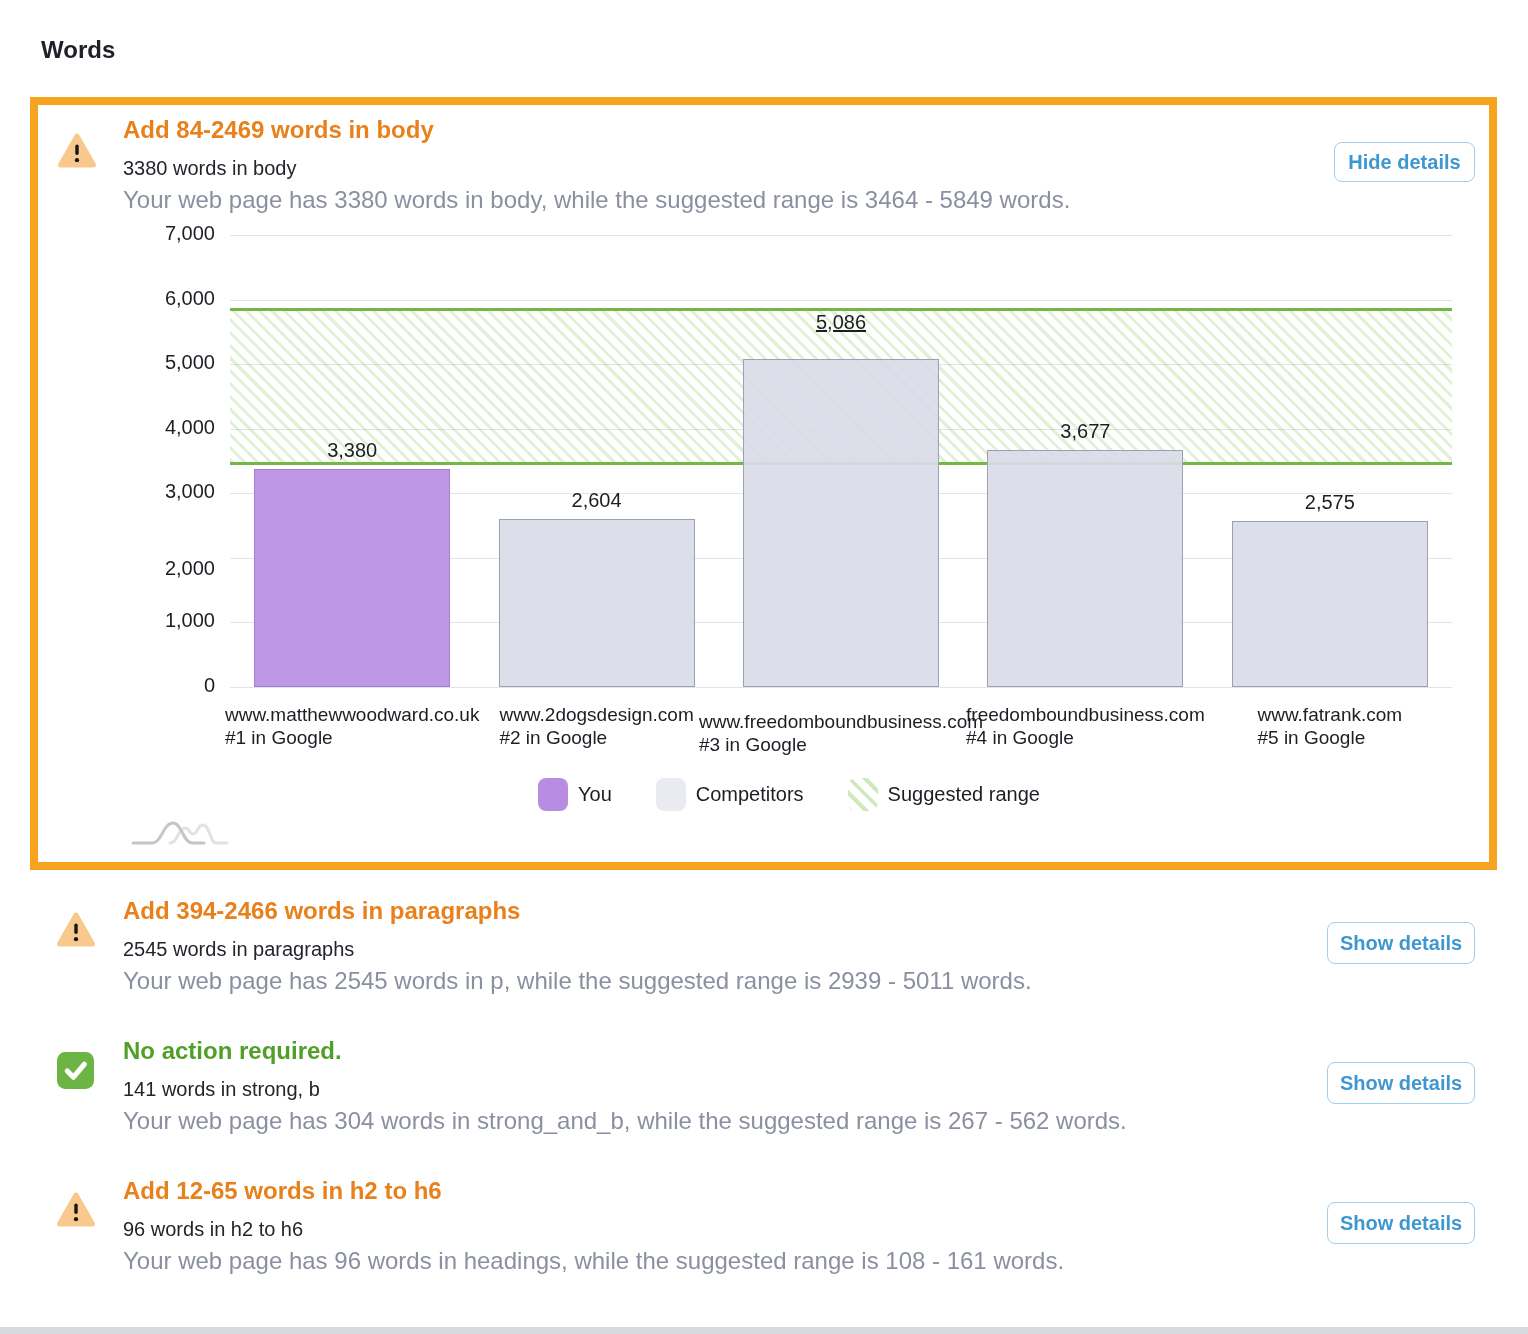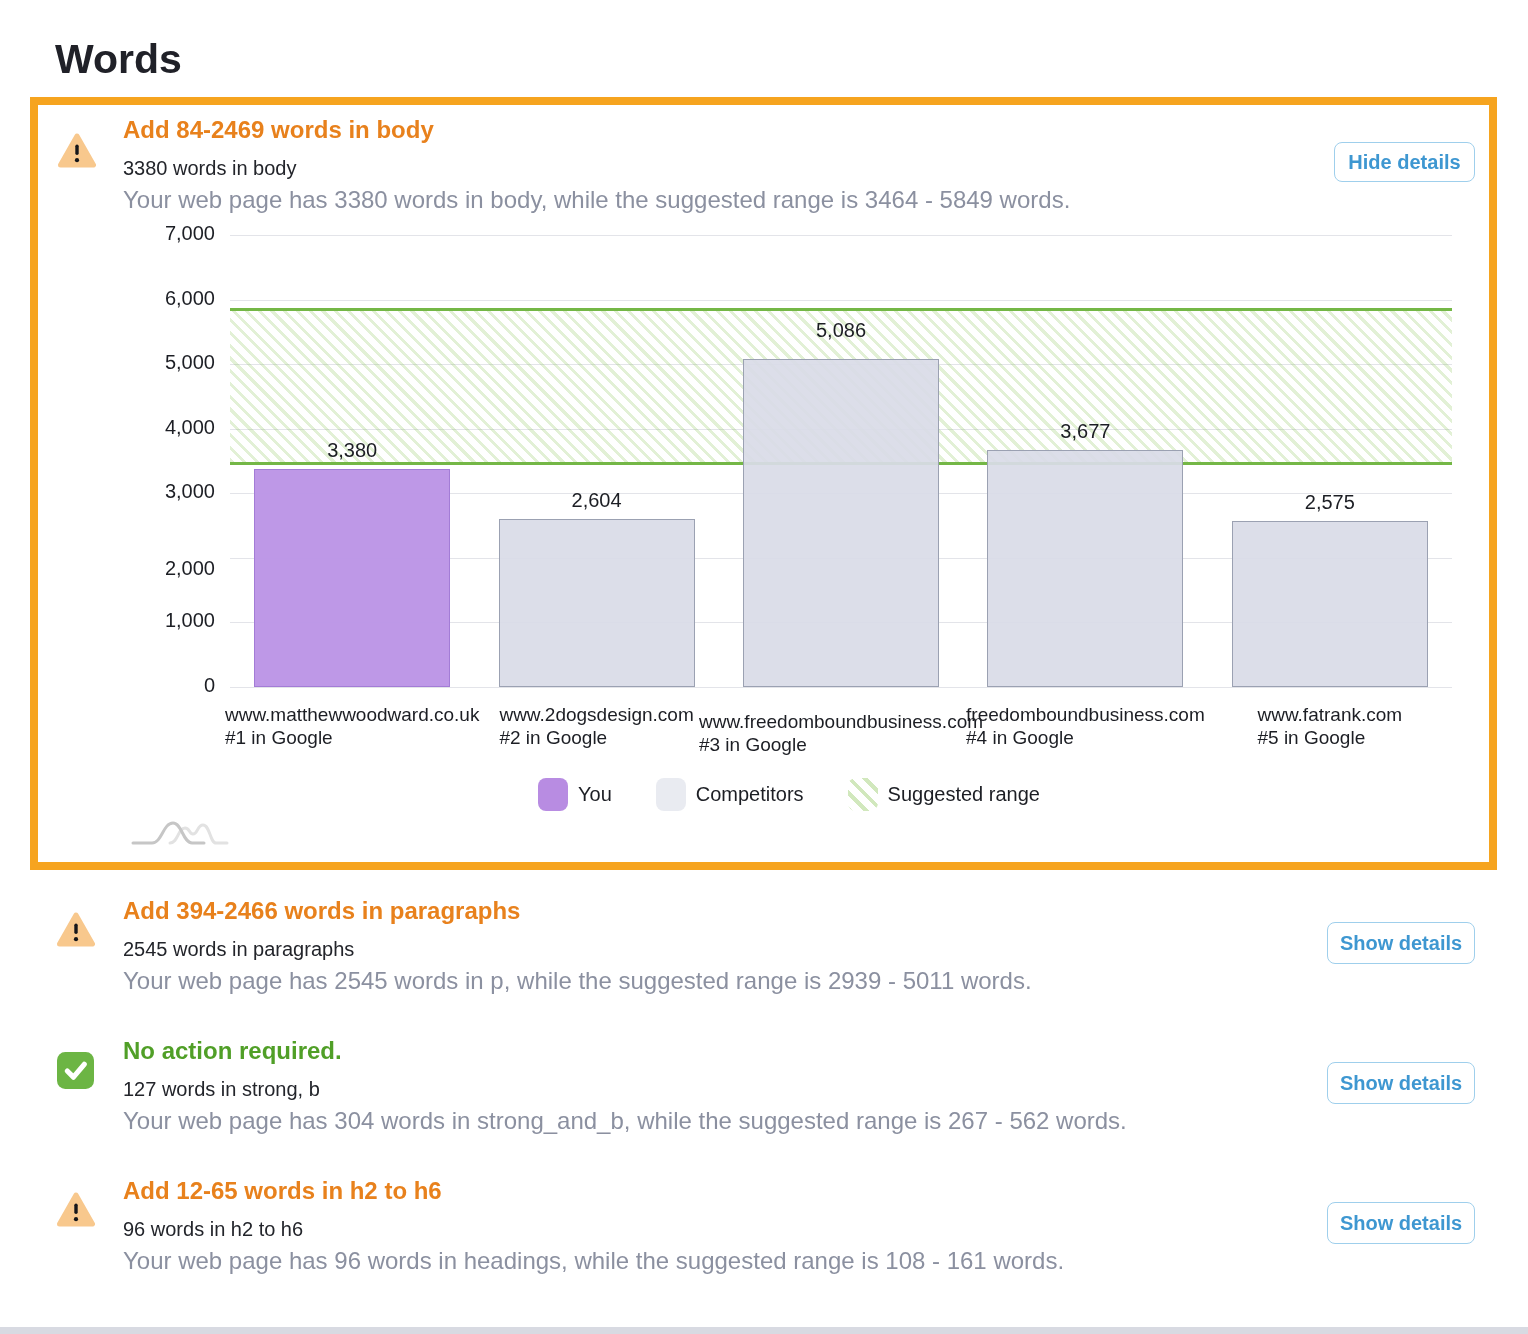--- a/index.html
+++ b/index.html
@@ -2,21 +2,21 @@
 <html><head>
 <meta charset="utf-8">
 <style>
   html,body{margin:0;padding:0;}
   body{
     width:1528px;height:1334px;position:relative;background:#ffffff;
     font-family:"Liberation Sans","DejaVu Sans",sans-serif;
     color:#23252b;overflow:hidden;
   }
   .page-title{
-    position:absolute;left:55px;top:36px;font-size:41px;font-weight:700;color:#202128;
+    position:absolute;left:41px;top:36px;font-size:24px;font-weight:700;color:#202128;
   }
   
   .panel{
     position:absolute;left:30px;top:97px;width:1467px;height:773px;
     border:8px solid #f6a41f;background:#ffffff;box-sizing:border-box;
   }
   .warn-icon, .ok-icon{position:absolute;width:38px;height:36px;}
   .sec-heading{font-size:24px;font-weight:700;line-height:30px;white-space:nowrap;}
   .sec-heading.warn{color:#e8811c;}
   .sec-heading.ok{color:#509f27;}
@@ -104,21 +104,21 @@
         <div>www.matthewwoodward.co.uk</div>
         <div>#1 in Google</div>
       </div>
       <div class="bar competitor" style="left: 460.6px; width: 196px; top: 413.856px; height: 168.144px;"></div>
       <div class="bar-label" style="left: 558.6px; top: 383.856px;">2,604</div>
       <div class="xlabel" style="left: 558.6px; top: 598px;">
         <div>www.2dogsdesign.com</div>
         <div>#2 in Google</div>
       </div>
       <div class="bar competitor" style="left: 705px; width: 196px; top: 253.59px; height: 328.41px;"></div>
-      <div class="bar-label" style="left: 803px; top: 214px;">5,086</div>
+      <div class="bar-label" style="left: 803px; top: 206px; text-decoration: underline;">5,086</div>
       <div class="xlabel" style="left: 803px; top: 598px; margin-top: 7px;">
         <div>www.freedomboundbusiness.com</div>
         <div>#3 in Google</div>
       </div>
       <div class="bar competitor" style="left: 949.4px; width: 196px; top: 344.571px; height: 237.429px;"></div>
       <div class="bar-label" style="left: 1047.4px; top: 314.571px;">3,677</div>
       <div class="xlabel" style="left: 1047.4px; top: 598px;">
         <div>freedomboundbusiness.com</div>
         <div>#4 in Google</div>
       </div>
@@ -165,21 +165,21 @@
 <button class="details-btn" style="left:1327px;top:922px;">Show details</button>
 
 <div class="section" style="top:1036px;">
   <div class="icon-slot">
     <svg width="37" height="37" viewBox="0 0 36 36">
       <rect width="36" height="36" rx="8" fill="#6cb544"></rect>
       <path d="M10 18.5 L16 24.5 L26.5 12" stroke="#ffffff" stroke-width="5" fill="none" stroke-linecap="round" stroke-linejoin="round"></path>
     </svg>
   </div>
   <div class="sec-heading ok">No action required.</div>
-  <div class="sec-sub">127 words in strong, b</div>
+  <div class="sec-sub">141 words in strong, b</div>
   <div class="sec-desc">Your web page has 304 words in strong_and_b, while the suggested range is 267 - 562 words.</div>
 </div>
 <button class="details-btn" style="left:1327px;top:1062px;">Show details</button>
 
 <div class="section" style="top:1176px;">
   <div class="icon-slot">
     <svg class="warn-icon" style="position:static;" viewBox="0 0 38 36">
       <path d="M19 3 L35.5 32 H2.5 Z" fill="#f8c88d" stroke="#f8c88d" stroke-width="5" stroke-linejoin="round"></path>
       <rect x="17.3" y="11.5" width="3.4" height="10.5" rx="1.7" fill="#15161a"></rect>
       <circle cx="19" cy="27.2" r="2.1" fill="#15161a"></circle>

